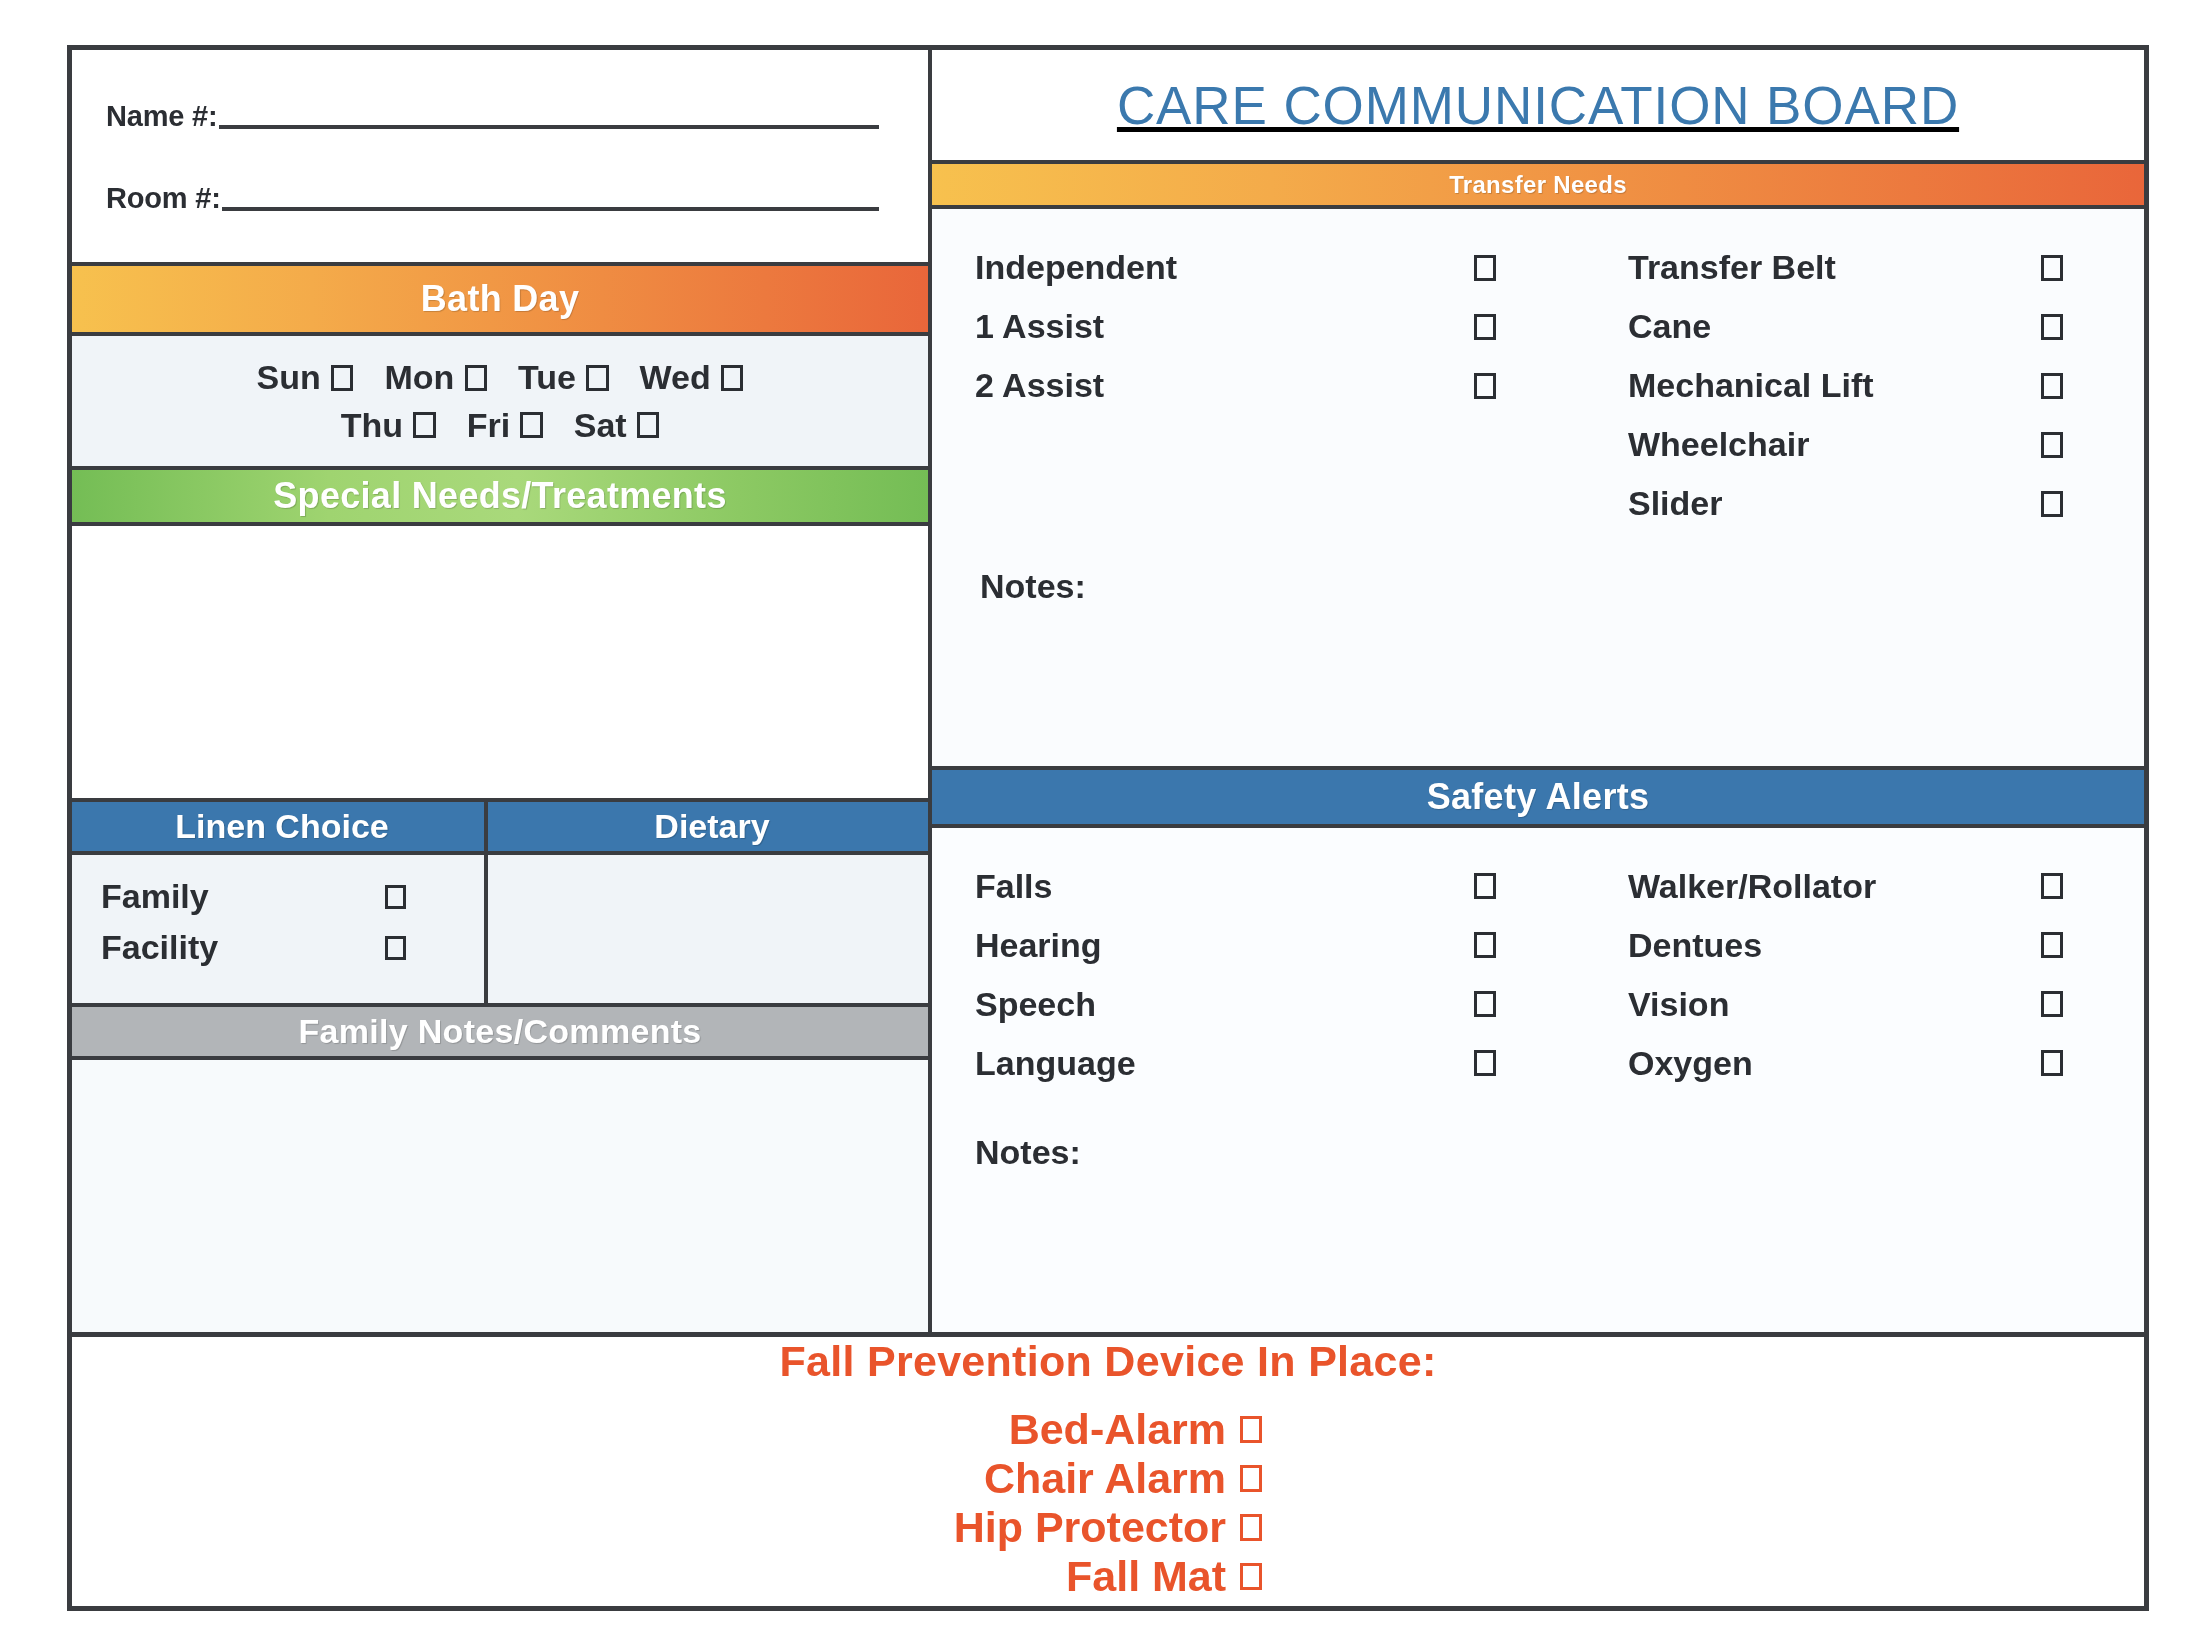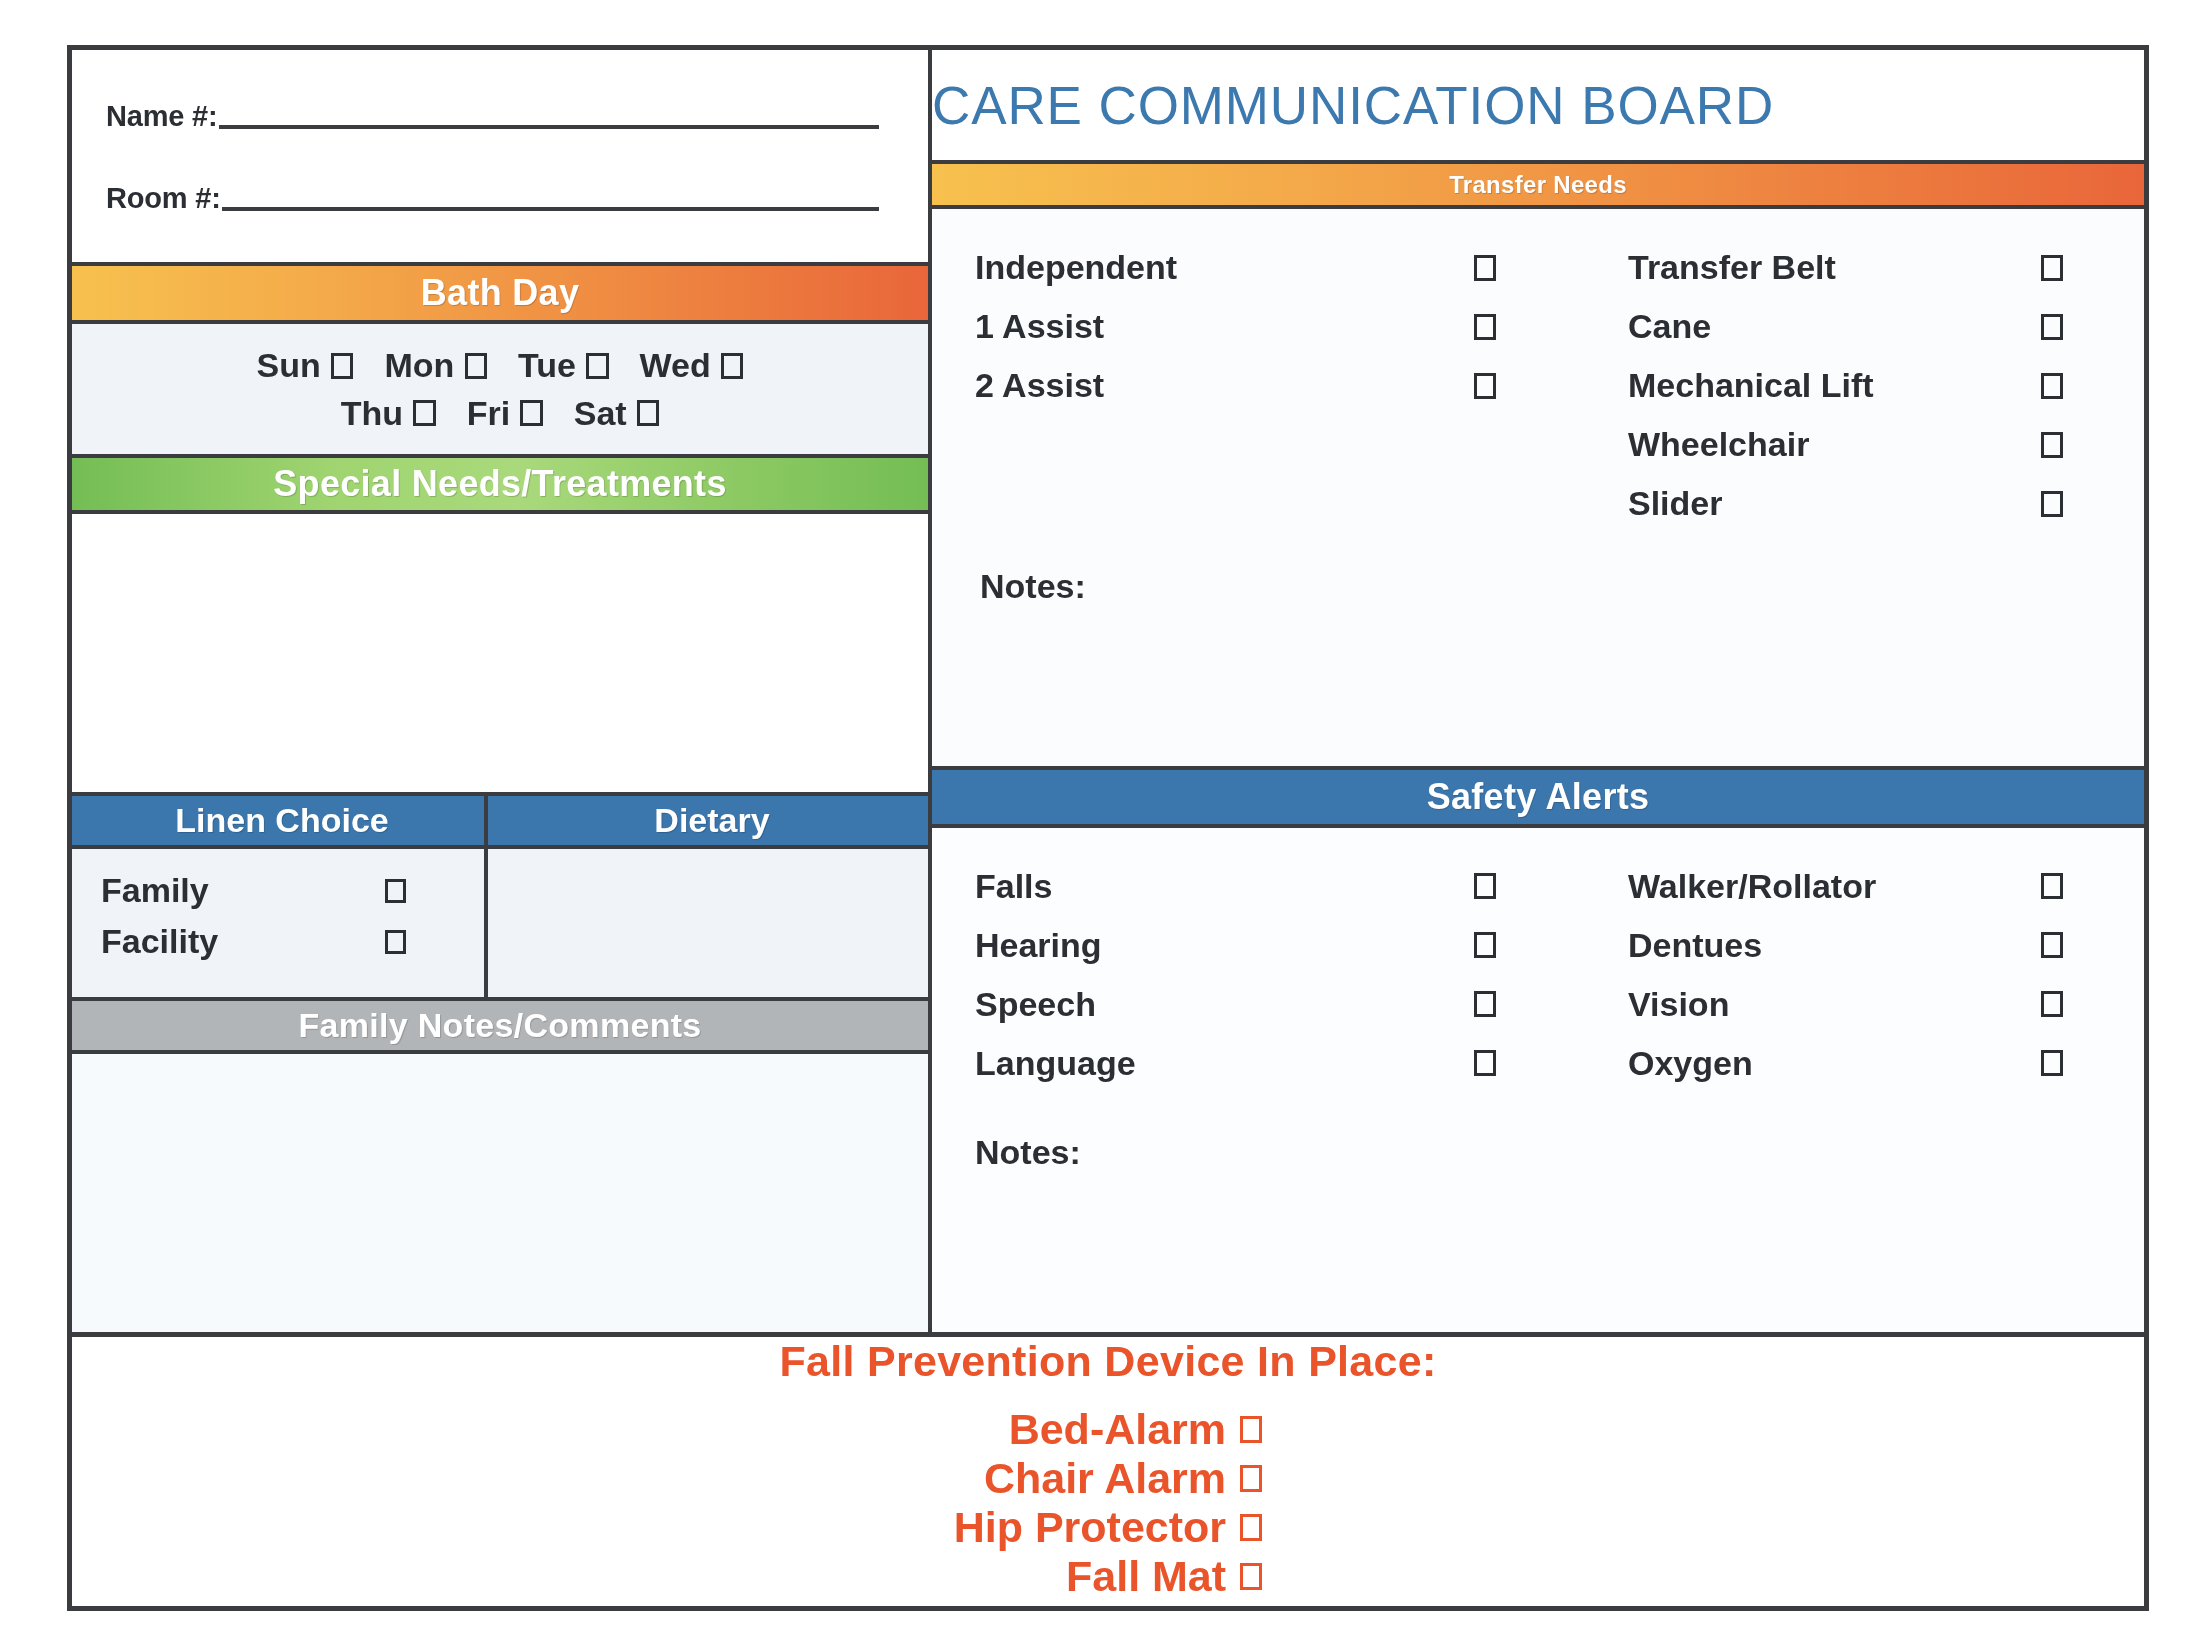--- a/index.html
+++ b/index.html
@@ -101,21 +101,21 @@
   .bar-green {
     background: linear-gradient(to right, #74bd55 0%, #9fd470 30%, #a9d97b 52%, #8cc963 78%, #74bd55 100%);
   }
   .bar-blue {
     background: #3b77ad;
   }
   .bar-gray {
     background: #b2b5b8;
   }
 
-  .bath-bar  { height: 62px; font-size: 36px; }
+  .bath-bar  { height: 74px; font-size: 36px; }
   .special-bar { height: 60px; font-size: 36px; }
   .transfer-bar { height: 49px; font-size: 24px; }
   .safety-bar { height: 62px; font-size: 36px; }
   .famnotes-bar { height: 57px; font-size: 34px; }
 
   
   .bath-body {
     background: #f0f4f8;
     padding: 22.4px 0 20.6px 0;
     flex: 0 0 auto;
@@ -211,21 +211,23 @@
     background: #f7fafc;
     min-height: 0;
   }
 
   
   .title-area {
     height: 110px;
     flex: 0 0 110px;
     display: flex;
     align-items: center;
+    justify-content: center;
     background: #ffffff;
+    text-decoration: underline;
   }
   .board-title {
     color: #3b79ae;
     font-size: 53px;
     font-weight: normal;
     letter-spacing: 0.9px;
     font-stretch: condensed;
     white-space: nowrap;
   }
 

